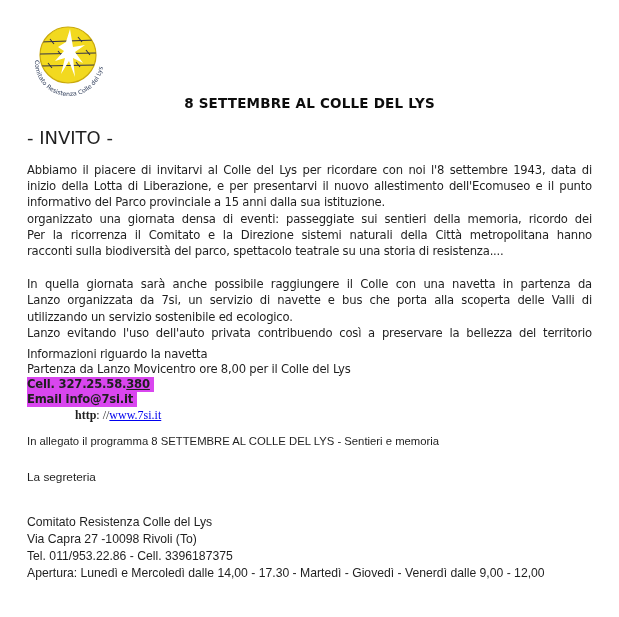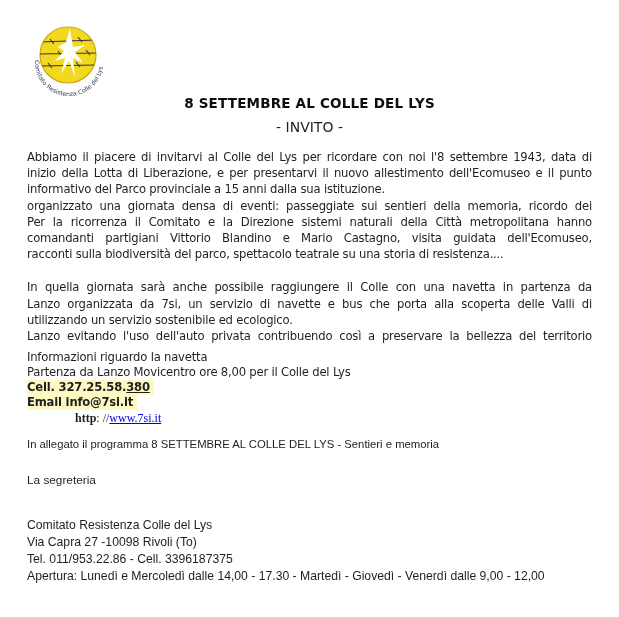--- a/index.html
+++ b/index.html
@@ -7,28 +7,28 @@
     position:relative;
     width:619px;height:617px;
     background:#ffffff;
     color:#1f1f1f;
     font-family:"DejaVu Sans","Liberation Sans",sans-serif;
     overflow:hidden;
   }
   .logo{position:absolute;top:22px;left:28px;width:80px;height:80px;}
   .content{padding:0 27px;}
   .title{padding-top:95px;text-align:center;font-weight:bold;font-size:13.5px;color:#0d0d0d;letter-spacing:.2px;}
-  .subtitle{margin-top:8px;text-align:center;font-size:14px;}
+  .subtitle{margin-top:16px;text-align:left;font-size:18px;}
   .bodyblock{margin-top:14px;font-size:11.6px;letter-spacing:-0.2px;line-height:16.2px;}
   .paragap{margin-top:17px;}
   .jline{text-align:justify;text-align-last:justify;}
   .jline-end{text-align-last:left;}
   .shuttle{margin-top:6px;font-size:11.6px;letter-spacing:-0.2px;line-height:15px;}
   .hl-row{line-height:15px;}
-  .hl{background:#fef9c3;font-weight:bold;display:inline-block;padding-right:4px;}
+  .hl{background:#d946ef;font-weight:bold;display:inline-block;padding-right:4px;}
   .u{text-decoration:underline;}
   .http-row{font-family:"Liberation Serif","DejaVu Serif",serif;font-size:12px;letter-spacing:0;line-height:16px;margin-left:48px;}
   .http-word{font-weight:bold;}
   a.site-link{color:#0000EE;text-decoration:underline;cursor:pointer;}
   .attachment{margin-top:12px;font-family:"Liberation Sans",sans-serif;font-size:11.3px;letter-spacing:0;}
   .signature{margin-top:23px;font-family:"Liberation Sans",sans-serif;font-size:11.8px;}
   .footer{margin-top:30px;font-family:"Liberation Sans",sans-serif;font-size:12.2px;line-height:17px;letter-spacing:0;}
 </style>
 </head>
 <body>
@@ -62,21 +62,20 @@
 
     <div class="bodyblock">
       <div>
           <div class="jline">Abbiamo il piacere di invitarvi al Colle del Lys per ricordare con noi l'8 settembre 1943, data di</div>
           <div class="jline">inizio della Lotta di Liberazione, e per presentarvi il nuovo allestimento dell'Ecomuseo e il punto</div>
           <div class="jline jline-end">informativo del Parco provinciale a 15 anni dalla sua istituzione.</div>
         </div>
       <div>
           <div class="jline">organizzato una giornata densa di eventi: passeggiate sui sentieri della memoria, ricordo dei</div>
           <div class="jline">Per la ricorrenza il Comitato e la Direzione sistemi naturali della Città metropolitana hanno</div>
-          <div class="jline">comandanti partigiani Vittorio Blandino e Mario Castagno, visita guidata dell'Ecomuseo,</div>
           <div class="jline jline-end">racconti sulla biodiversità del parco, spettacolo teatrale su una storia di resistenza....</div>
         </div>
     </div>
 
     <div class="bodyblock paragap">
       <div>
           <div class="jline">In quella giornata sarà anche possibile raggiungere il Colle con una navetta in partenza da</div>
           <div class="jline">Lanzo organizzata da 7si, un servizio di navette e bus che porta alla scoperta delle Valli di</div>
           <div class="jline jline-end">utilizzando un servizio sostenibile ed ecologico.</div>
           <div class="jline">Lanzo evitando l'uso dell'auto privata contribuendo così a preservare la bellezza del territorio</div>

